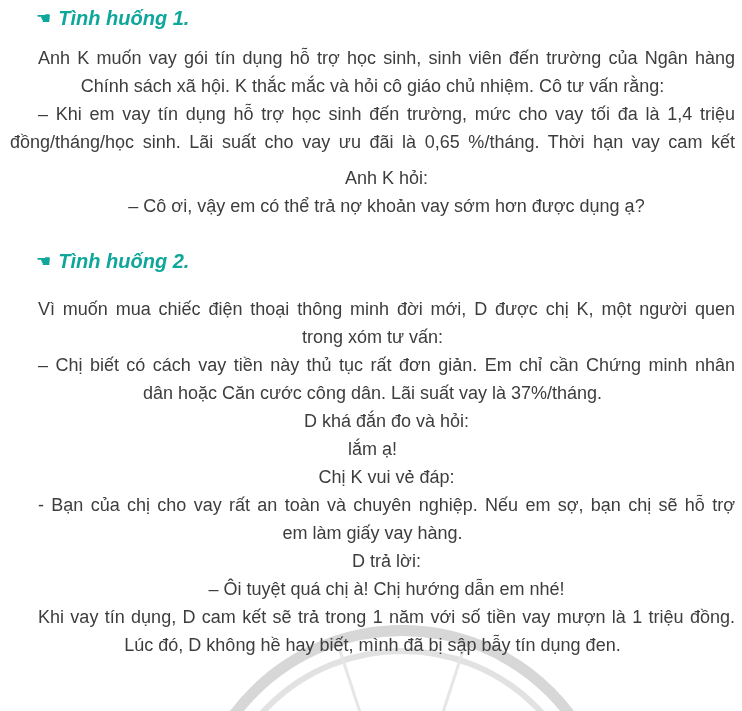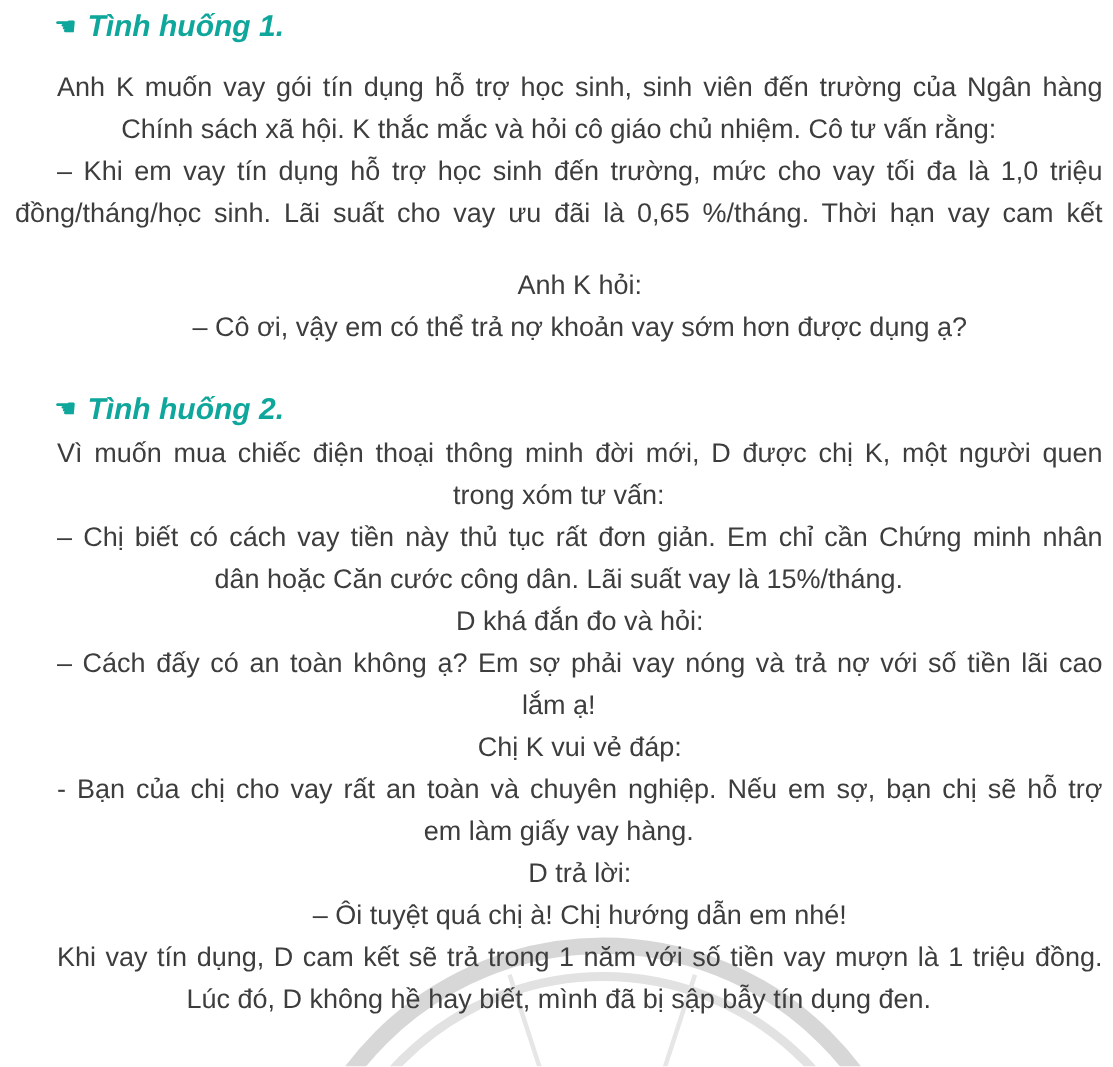--- a/index.html
+++ b/index.html
@@ -28,23 +28,23 @@
     color:#0fa69b;
     padding-left:26px;
   }
   .sec-header .hand {
     font-family:"DejaVu Sans", sans-serif;
     font-style:normal;
     font-size:17px;
     margin-right:7px;
     position:relative; top:-1px;
   }
-  .sec-header.second { margin-top:28px; margin-bottom:2px; }
+  .sec-header.second { margin-top:28px; margin-bottom:21px; }
   .para { margin:0; font-size:18px; line-height:28px; }
-  .para.gap-top { margin-top:20px; }
+  .para.gap-top { margin-top:8px; }
   .line { white-space:normal; text-align:center; }
   .line.just { text-align:justify; text-align-last:justify; }
   .line.first { text-indent:28px; }
 </style>
 </head>
 <body>
 
 <div class="page">
 
   <div class="watermark">
@@ -60,47 +60,46 @@
 
     <h2 class="sec-header">
       <span class="hand">☚</span><span>Tình huống 1.</span>
     </h2>
 
     <div class="para">
         <div class="line first just">Anh K muốn vay gói tín dụng hỗ trợ học sinh, sinh viên đến trường của Ngân hàng</div>
         <div class="line">Chính sách xã hội. K thắc mắc và hỏi cô giáo chủ nhiệm. Cô tư vấn rằng:</div>
       </div>
     <div class="para">
-        <div class="line first just">– Khi em vay tín dụng hỗ trợ học sinh đến trường, mức cho vay tối đa là 1,0 triệu</div>
+        <div class="line first just">– Khi em vay tín dụng hỗ trợ học sinh đến trường, mức cho vay tối đa là 1,4 triệu</div>
         <div class="line just">đồng/tháng/học sinh. Lãi suất cho vay ưu đãi là 0,65 %/tháng. Thời hạn vay cam kết</div>
       </div>
     <div class="para gap-top">
         <div class="line first">Anh K hỏi:</div>
       </div>
     <div class="para">
         <div class="line first">– Cô ơi, vậy em có thể trả nợ khoản vay sớm hơn được dụng ạ?</div>
       </div>
 
     <h2 class="sec-header second">
       <span class="hand">☚</span><span>Tình huống 2.</span>
     </h2>
 
     <div class="para">
         <div class="line first just">Vì muốn mua chiếc điện thoại thông minh đời mới, D được chị K, một người quen</div>
         <div class="line">trong xóm tư vấn:</div>
       </div>
     <div class="para">
         <div class="line first just">– Chị biết có cách vay tiền này thủ tục rất đơn giản. Em chỉ cần Chứng minh nhân</div>
-        <div class="line">dân hoặc Căn cước công dân. Lãi suất vay là 15%/tháng.</div>
+        <div class="line">dân hoặc Căn cước công dân. Lãi suất vay là 37%/tháng.</div>
       </div>
     <div class="para">
         <div class="line first">D khá đắn đo và hỏi:</div>
       </div>
     <div class="para">
-        <div class="line first just">– Cách đấy có an toàn không ạ? Em sợ phải vay nóng và trả nợ với số tiền lãi cao</div>
         <div class="line">lắm ạ!</div>
       </div>
     <div class="para">
         <div class="line first">Chị K vui vẻ đáp:</div>
       </div>
     <div class="para">
         <div class="line first just">- Bạn của chị cho vay rất an toàn và chuyên nghiệp. Nếu em sợ, bạn chị sẽ hỗ trợ</div>
         <div class="line">em làm giấy vay hàng.</div>
       </div>
     <div class="para">

